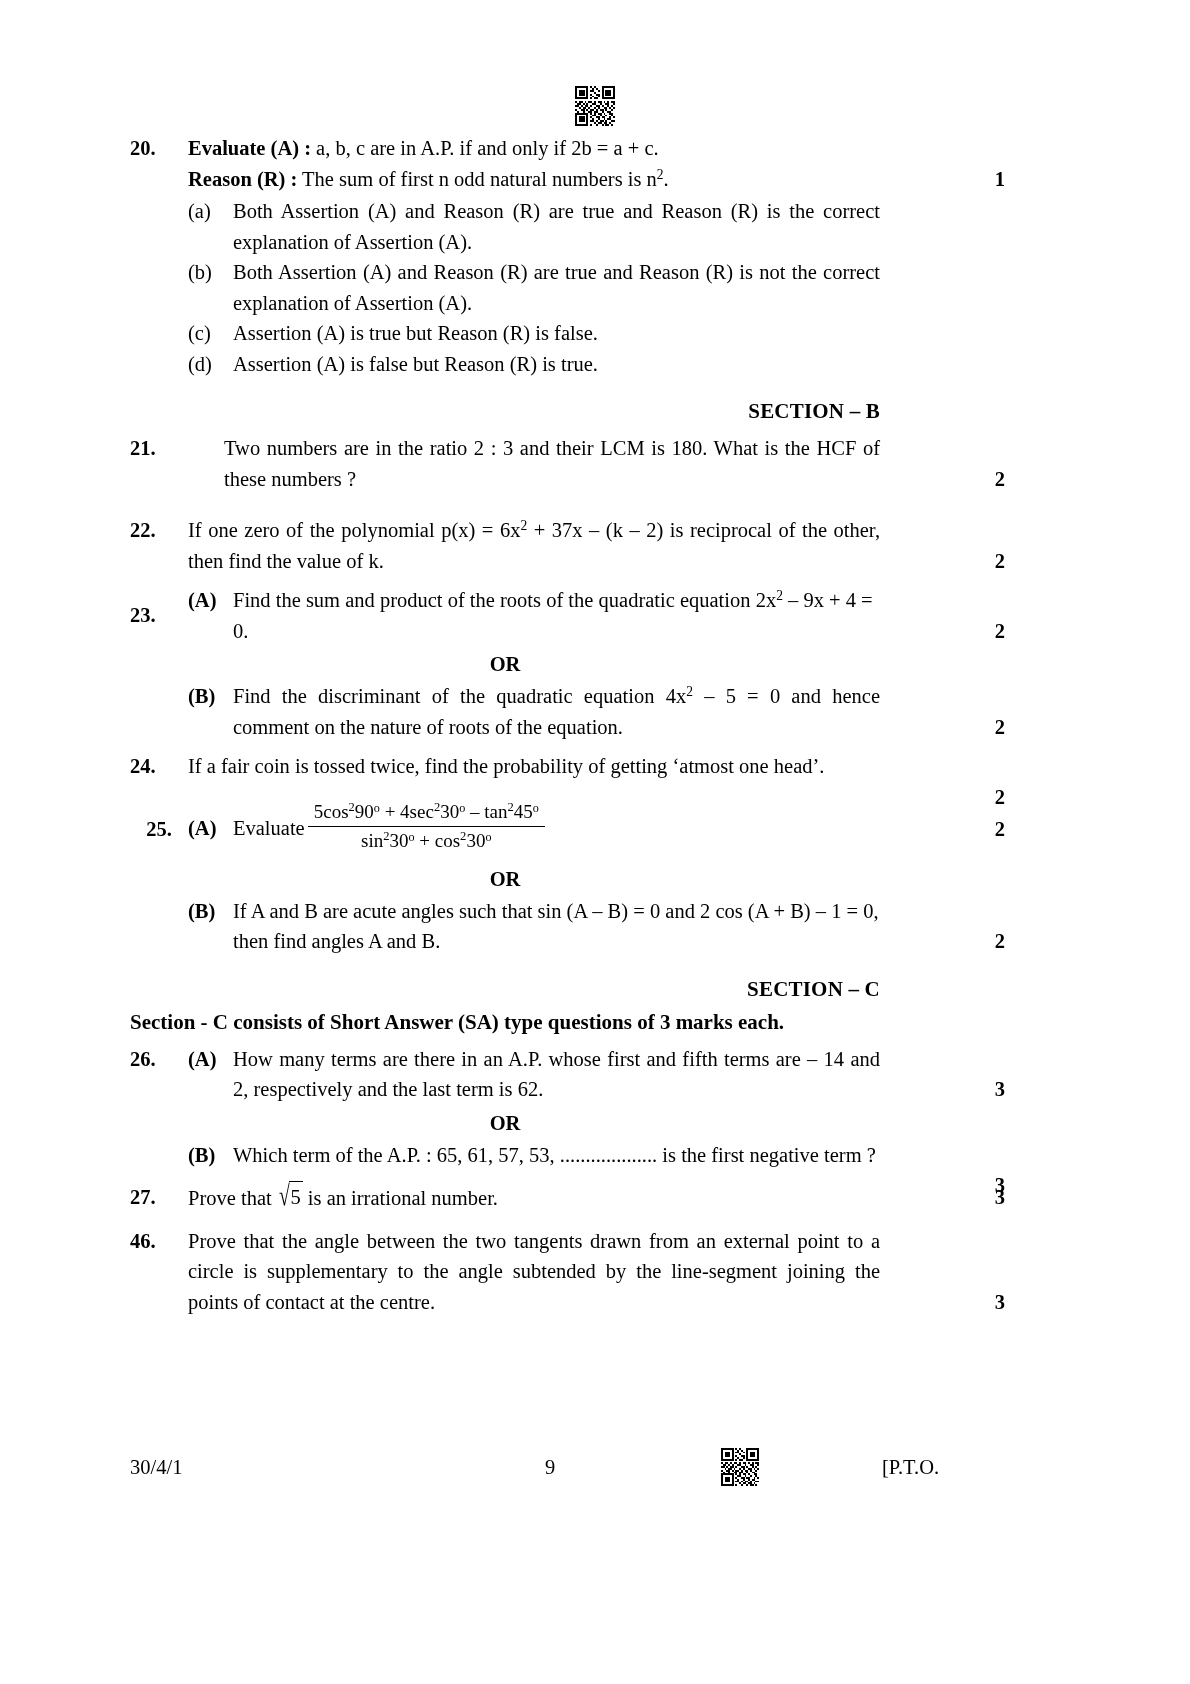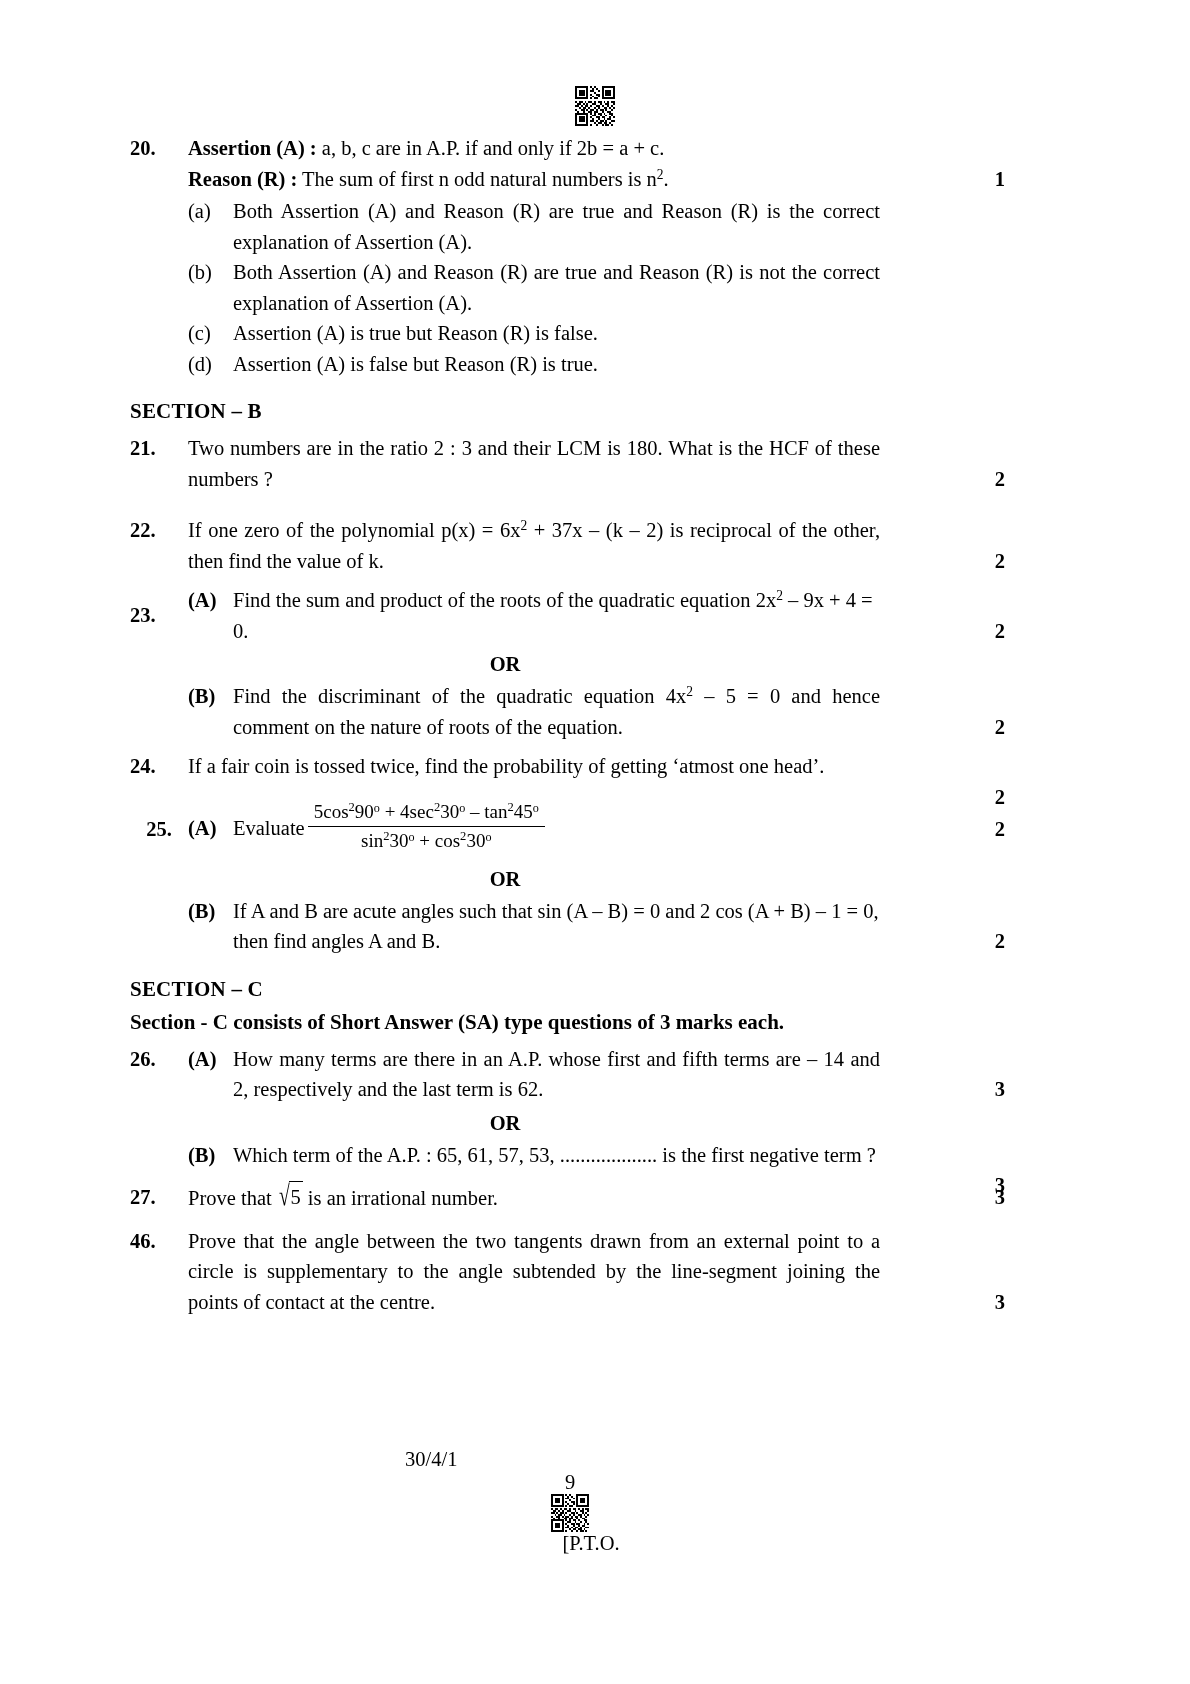--- a/index.html
+++ b/index.html
@@ -99,21 +99,21 @@
     width: 40px;
     text-align: right;
     font-weight: bold;
     font-size: 20.5px;
     line-height: 30.5px;
   }
 
   .bold { font-weight: bold; }
 
   .section-head {
-    text-align: left;
+    text-align: right;
     font-weight: bold;
     font-size: 21px;
     line-height: 32px;
     margin-top: 16px;
     margin-bottom: 2px;
     letter-spacing: 0.2px;
   }
   .section-desc {
     font-weight: bold;
     font-size: 21px;
@@ -219,21 +219,20 @@
 
   
   .footer {
     position: absolute;
     left: 130px;
     top: 1448px;
     width: 880px;
     display: flex;
     align-items: center;
     font-size: 20.5px;
-    flex-direction: column;
   }
   .footer .fcode { width: 330px; text-align: left; }
   .footer .fpage { width: 180px; text-align: center; }
   .footer .fqr   { width: 200px; display: flex; justify-content: center; }
   .footer .fpto  { flex: 1 1 auto; text-align: left; padding-left: 42px; }
 </style>
 </head>
 <body>
 
 <div class="page">
@@ -349,21 +348,21 @@
       <rect x="19" y="20" width="1" height="1"></rect>
     </g>
   </svg>
 
   <div class="content">
 
     <div class="q-row">
       <div class="q-num">20.</div>
       <div class="q-body nojust">
         <div>
-          <span class="bold">Assertion (A) :</span><span> a, b, c are in A.P. if and only if 2b = a + c.</span>
+          <span class="bold">Evaluate (A) :</span><span> a, b, c are in A.P. if and only if 2b = a + c.</span>
         </div>
         <div>
           <span class="bold">Reason (R) :</span><span> The sum of first n odd natural numbers is n</span><sup class="exp">2</sup><span>.</span>
         </div>
       </div>
       <div class="marks" style="top:30.5px;">1</div>
     </div>
 
     <div class="q-row">
       <div class="q-num"></div>
@@ -387,21 +386,21 @@
         <div class="opt-row">
           <div class="opt-lab">(d)</div>
           <div class="opt-txt last">Assertion (A) is false but Reason (R) is true.</div>
         </div>
 
       </div>
     </div>
 
     <div class="section-head">SECTION – B</div>
 
-    <div class="q-row" style="margin-top:6px;">
+    <div class="q-row" style="margin-top:6px;gap:36px;">
       <div class="q-num">21.</div>
       <div class="q-body">Two numbers are in the ratio 2 : 3 and their LCM is 180. What is the HCF of these numbers ?</div>
       <div class="marks" style="top:30.5px;">2</div>
     </div>
 
     <div class="q-row" style="margin-top:21px;">
       <div class="q-num">22.</div>
       <div class="q-body">
         <span>If one zero of the polynomial p(x) = 6x</span><sup class="exp">2</sup><span> + 37x – (k – 2) is reciprocal of the other, then find the value of k.</span>
       </div>

